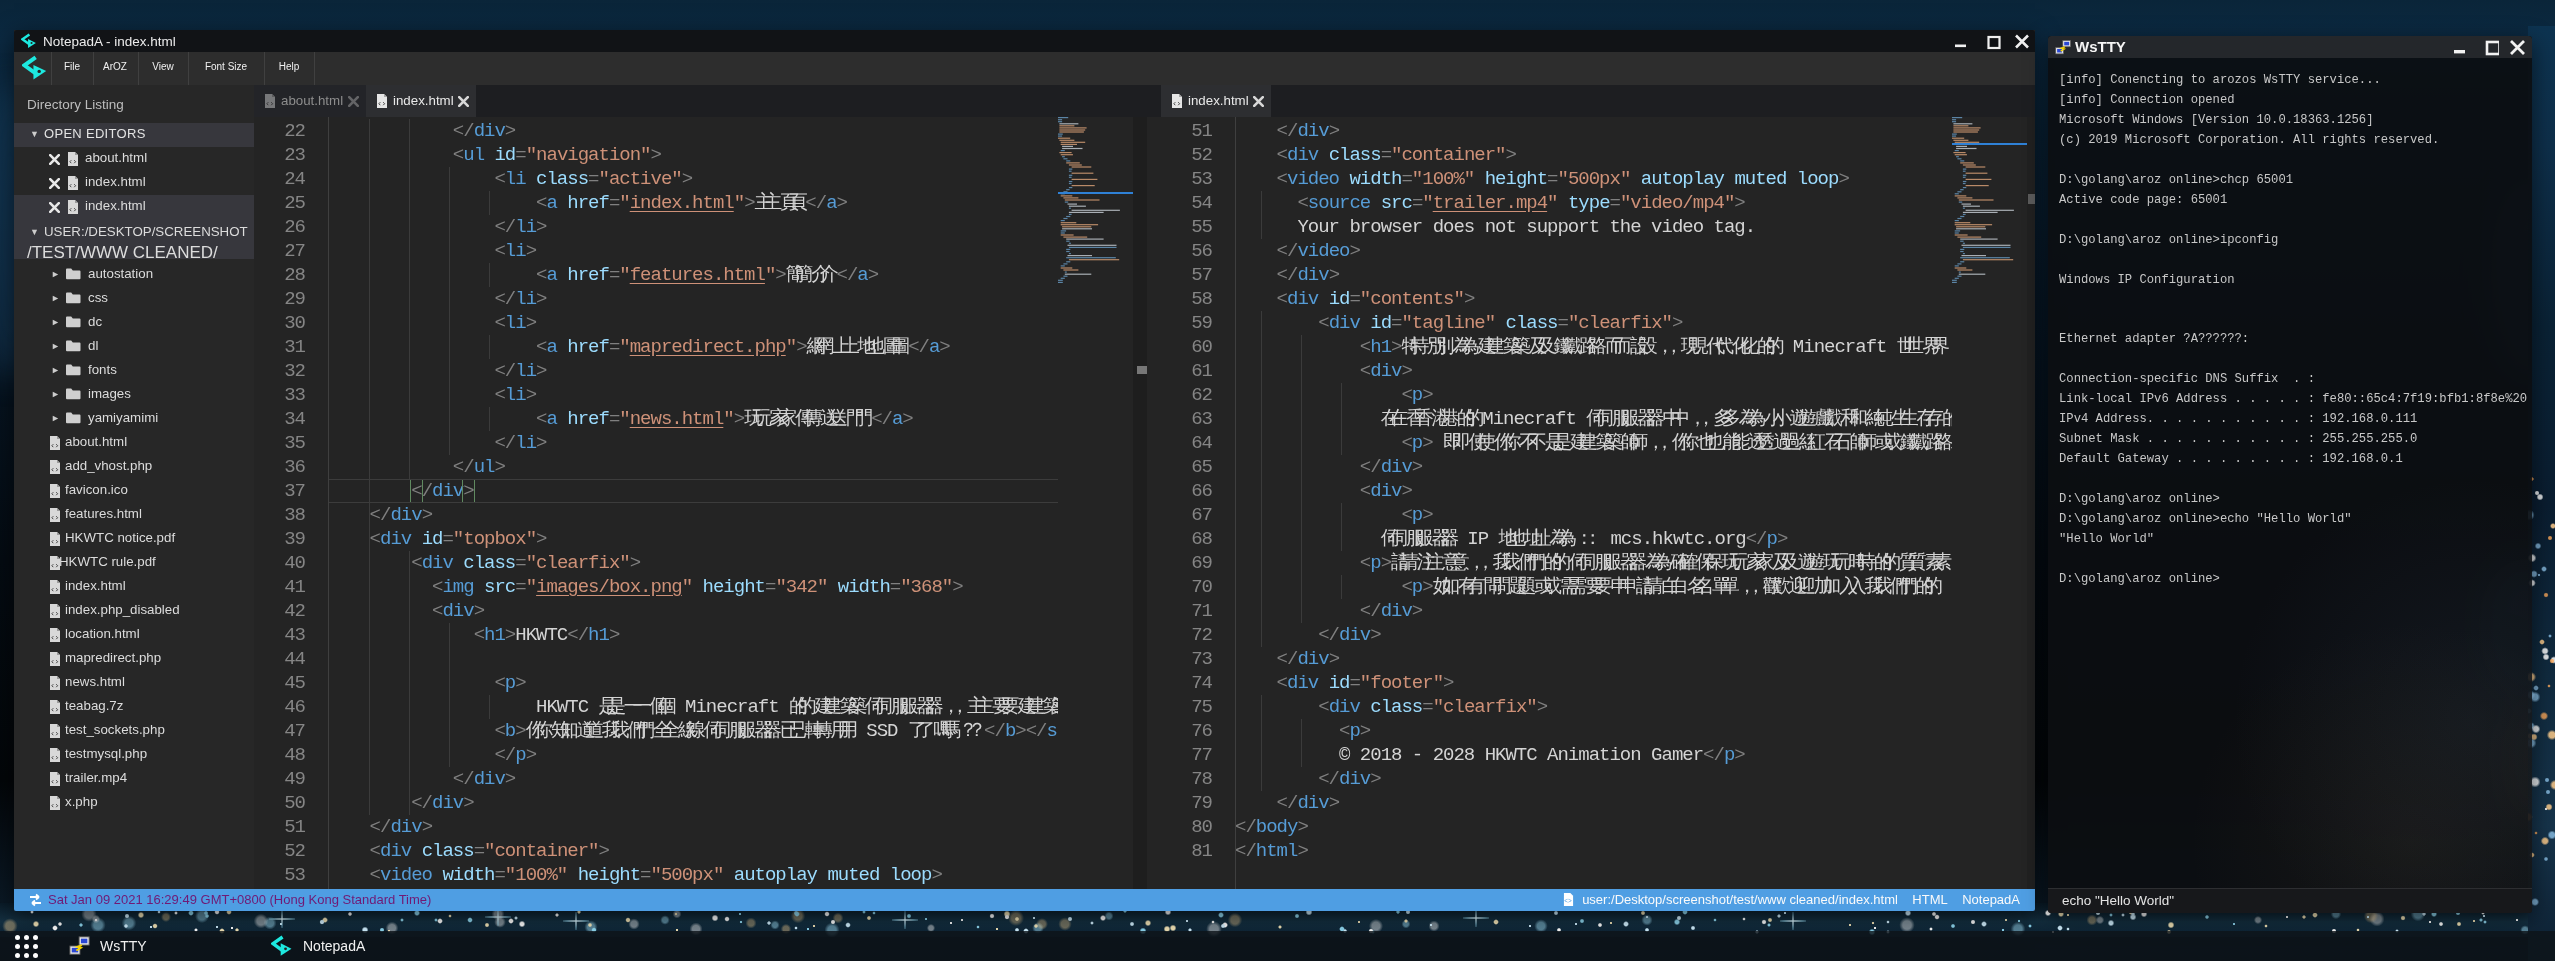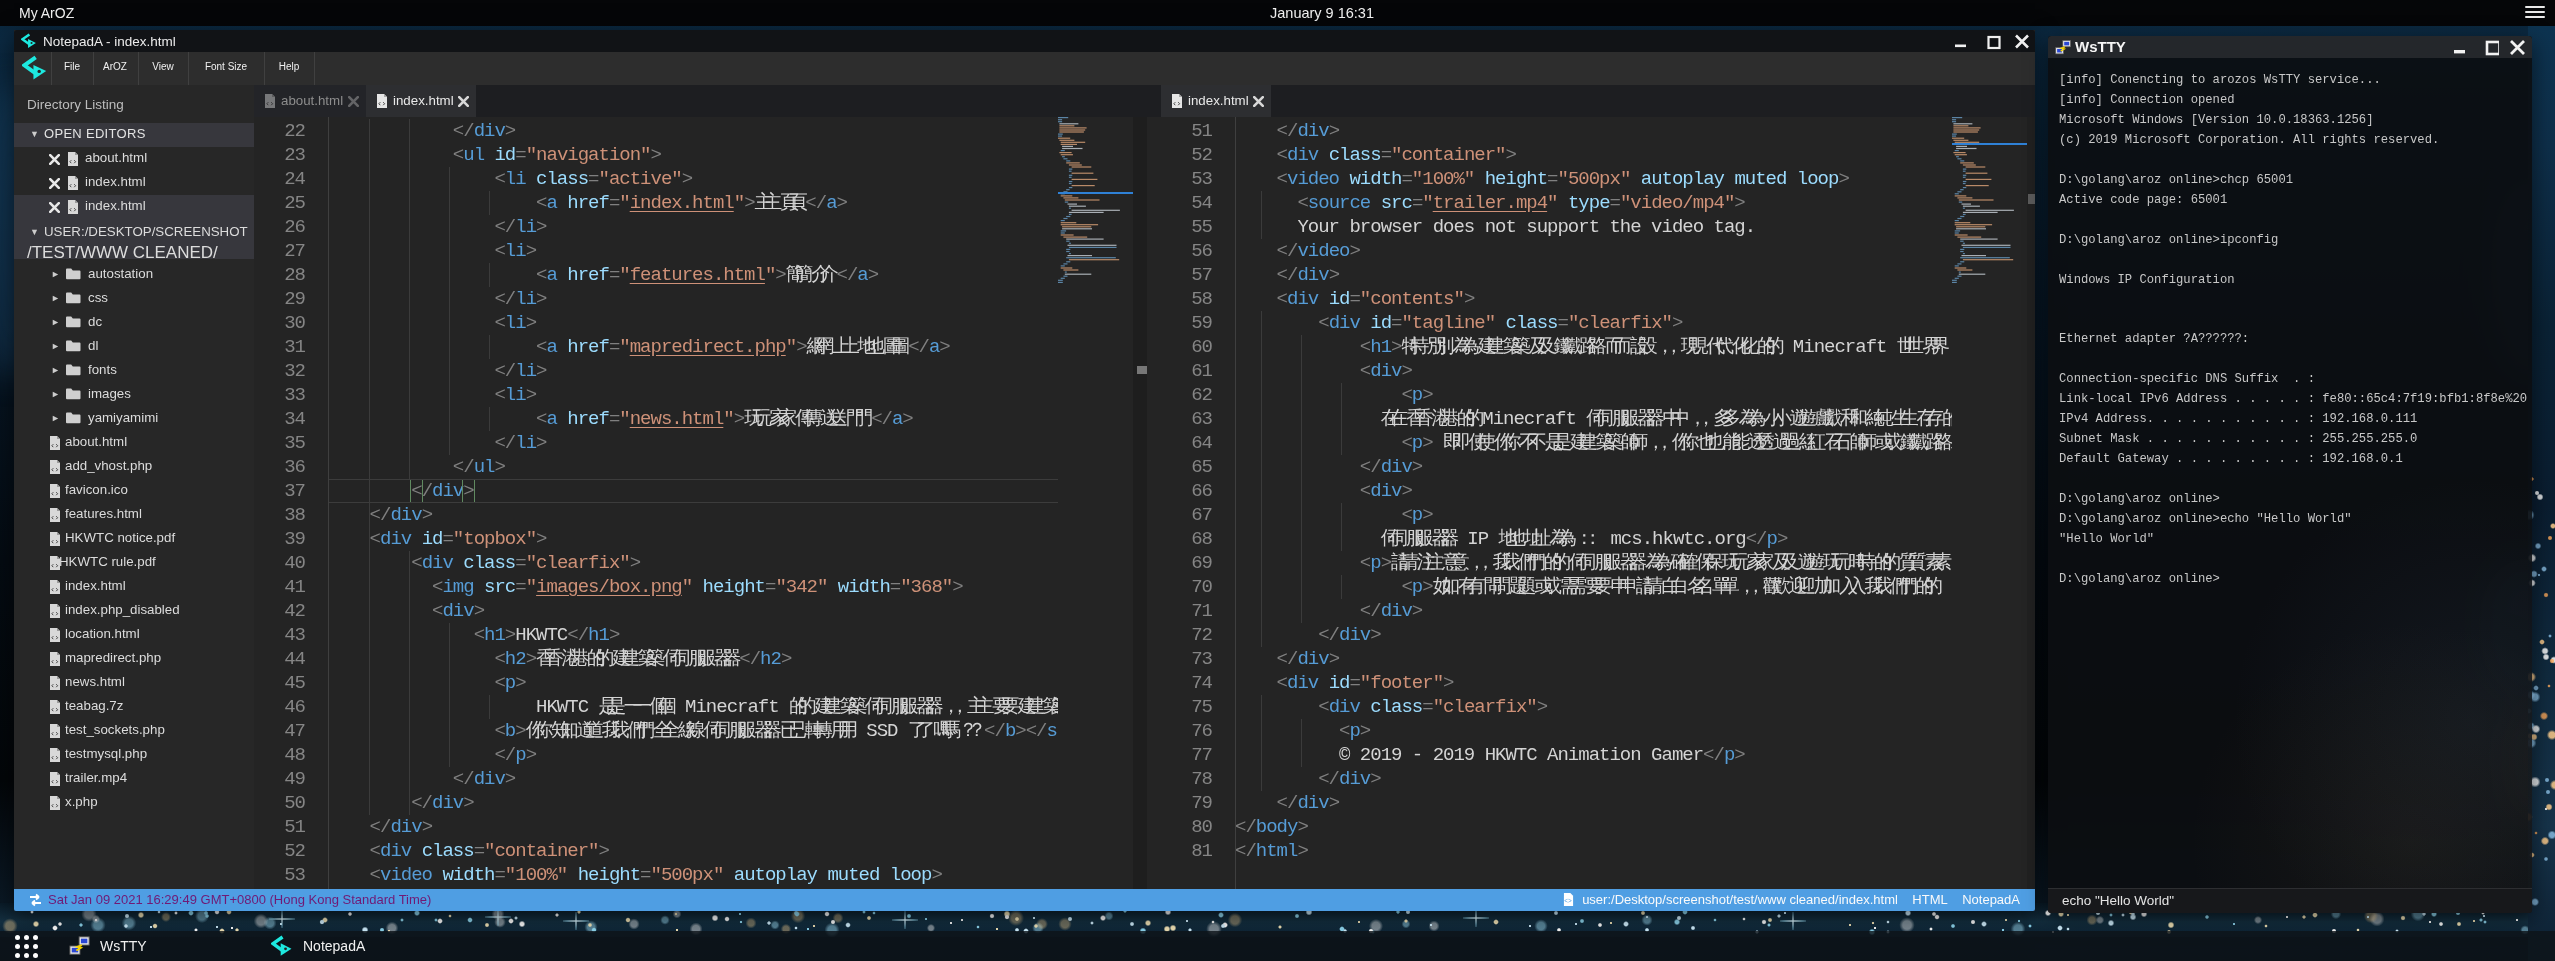--- a/index.html
+++ b/index.html
@@ -96,29 +96,20 @@
   <div class="blob" style="left:-20px;top:80px;width:60px;height:300px;background:rgba(30,80,120,.4)"></div>
 </div>
 <div class="band"></div>
 <div class="flare" style="left:282px;top:919px"></div>
     <div class="flare" style="left:498px;top:917px"></div>
     <div class="flare" style="left:576px;top:921px"></div>
     <div class="flare" style="left:905px;top:920px"></div>
     <div class="flare" style="left:1476px;top:918px"></div>
     <div class="flare" style="left:1793px;top:921px"></div>
 <div class="rcol"></div>
-<div class="topbar">
-      <span class="l">My ArOZ</span>
-      <span class="c">January 9 16:31</span>
-      <div class="burger">
-        <div></div>
-        <div></div>
-        <div></div>
-      </div>
-    </div>
 
 <div id="np" class="win">
   <div class="tbar">
         <svg class="lg" width="16" height="16" viewBox="0 0 20 20">
           <path d="M10.5 1.8 L1.8 7.9 L10.5 14.2" fill="none" stroke="#1de9e0" stroke-width="3.1"></path>
           <path d="M8.8 7.6 L18.6 12.4 L8.8 18.8 Z" fill="#1de9e0"></path>
           <circle cx="13.2" cy="12.6" r="1.3" fill="#242424"></circle>
         </svg>
         <span class="ttl">NotepadA - index.html</span>
     <svg class="wbtn" style="right:61px" width="26" height="22">
@@ -468,21 +459,20 @@
           <div class="cl" style="top:288px"><b class="tx">                    </b><b class="pu">&lt;</b><b class="tg">a</b> <b class="at">href</b><b class="pu">=</b><b class="st">"<u>news.html</u>"</b><b class="pu">&gt;</b><b class="tx"><i class="k">玩家傳送門</i></b><b class="pu">&lt;/</b><b class="tg">a</b><b class="pu">&gt;</b></div>
           <div class="cl" style="top:312px"><b class="tx">                </b><b class="pu">&lt;/</b><b class="tg">li</b><b class="pu">&gt;</b></div>
           <div class="cl" style="top:336px"><b class="tx">            </b><b class="pu">&lt;/</b><b class="tg">ul</b><b class="pu">&gt;</b></div>
           <div class="cl" style="top:360px">        <b class="pu"><i class="bm">&lt;</i>/</b><b class="tg">div</b><b class="pu"><i class="bm">&gt;</i></b></div>
           <div class="cl" style="top:384px"><b class="tx">    </b><b class="pu">&lt;/</b><b class="tg">div</b><b class="pu">&gt;</b></div>
           <div class="cl" style="top:408px"><b class="tx">    </b><b class="pu">&lt;</b><b class="tg">div</b> <b class="at">id</b><b class="pu">=</b><b class="st">"topbox"</b><b class="pu">&gt;</b></div>
           <div class="cl" style="top:432px"><b class="tx">        </b><b class="pu">&lt;</b><b class="tg">div</b> <b class="at">class</b><b class="pu">=</b><b class="st">"clearfix"</b><b class="pu">&gt;</b></div>
           <div class="cl" style="top:456px"><b class="tx">          </b><b class="pu">&lt;</b><b class="tg">img</b> <b class="at">src</b><b class="pu">=</b><b class="st">"<u>images/box.png</u>"</b> <b class="at">height</b><b class="pu">=</b><b class="st">"342"</b> <b class="at">width</b><b class="pu">=</b><b class="st">"368"</b><b class="pu">&gt;</b></div>
           <div class="cl" style="top:480px"><b class="tx">          </b><b class="pu">&lt;</b><b class="tg">div</b><b class="pu">&gt;</b></div>
           <div class="cl" style="top:504px"><b class="tx">              </b><b class="pu">&lt;</b><b class="tg">h1</b><b class="pu">&gt;</b><b class="tx">HKWTC</b><b class="pu">&lt;/</b><b class="tg">h1</b><b class="pu">&gt;</b></div>
-          <div class="cl" style="top:528px"><b class="tx">                </b><b class="pu">&lt;</b><b class="tg">h2</b><b class="pu">&gt;</b><b class="tx"><i class="k">香港的建築伺服器</i></b><b class="pu">&lt;/</b><b class="tg">h2</b><b class="pu">&gt;</b></div>
           <div class="cl" style="top:552px"><b class="tx">                </b><b class="pu">&lt;</b><b class="tg">p</b><b class="pu">&gt;</b></div>
           <div class="cl" style="top:576px"><b class="tx">                    HKWTC <i class="k">是一個</i> Minecraft <i class="k">的建築伺服器，主要建築計劃包括鐵路及其配套，例如</i></b></div>
           <div class="cl" style="top:600px"><b class="tx">                </b><b class="pu">&lt;</b><b class="tg">b</b><b class="pu">&gt;</b><b class="tx"><i class="k">你知道我們全線伺服器已轉用</i> SSD <i class="k">了嗎？</i></b><b class="pu">&lt;/</b><b class="tg">b</b><b class="pu">&gt;</b><b class="pu">&lt;/</b><b class="tg">span</b></div>
           <div class="cl" style="top:624px"><b class="tx">                </b><b class="pu">&lt;/</b><b class="tg">p</b><b class="pu">&gt;</b></div>
           <div class="cl" style="top:648px"><b class="tx">            </b><b class="pu">&lt;/</b><b class="tg">div</b><b class="pu">&gt;</b></div>
           <div class="cl" style="top:672px"><b class="tx">        </b><b class="pu">&lt;/</b><b class="tg">div</b><b class="pu">&gt;</b></div>
           <div class="cl" style="top:696px"><b class="tx">    </b><b class="pu">&lt;/</b><b class="tg">div</b><b class="pu">&gt;</b></div>
           <div class="cl" style="top:720px"><b class="tx">    </b><b class="pu">&lt;</b><b class="tg">div</b> <b class="at">class</b><b class="pu">=</b><b class="st">"container"</b><b class="pu">&gt;</b></div>
           <div class="cl" style="top:744px"><b class="tx">    </b><b class="pu">&lt;</b><b class="tg">video</b> <b class="at">width</b><b class="pu">=</b><b class="st">"100%"</b> <b class="at">height</b><b class="pu">=</b><b class="st">"500px"</b> <b class="at">autoplay</b> <b class="at">muted</b> <b class="at">loop</b><b class="pu">&gt;</b></div>
         </div>
@@ -640,21 +630,21 @@
           <div class="cl" style="top:384px"><b class="tx">                </b><b class="pu">&lt;</b><b class="tg">p</b><b class="pu">&gt;</b></div>
           <div class="cl" style="top:408px"><b class="tx">              <i class="k">伺服器</i> IP <i class="k">地址為：</i> mcs.hkwtc.org</b><b class="pu">&lt;/</b><b class="tg">p</b><b class="pu">&gt;</b></div>
           <div class="cl" style="top:432px"><b class="tx">            </b><b class="pu">&lt;</b><b class="tg">p</b><b class="pu">&gt;</b><b class="tx"><i class="k">請注意，我們的伺服器為確保玩家及遊玩時的質素，我們對的服務開啟了白名單</i></b></div>
           <div class="cl" style="top:456px">                <b class="pu">&lt;</b><b class="tg">p</b><b class="pu">&gt;</b><b class="tx"><i class="k">如有問題或需要申請白名單，歡迎加入我們的</i> </b><b class="pu">&lt;</b> </div>
           <div class="cl" style="top:480px"><b class="tx">            </b><b class="pu">&lt;/</b><b class="tg">div</b><b class="pu">&gt;</b></div>
           <div class="cl" style="top:504px"><b class="tx">        </b><b class="pu">&lt;/</b><b class="tg">div</b><b class="pu">&gt;</b></div>
           <div class="cl" style="top:528px"><b class="tx">    </b><b class="pu">&lt;/</b><b class="tg">div</b><b class="pu">&gt;</b></div>
           <div class="cl" style="top:552px"><b class="tx">    </b><b class="pu">&lt;</b><b class="tg">div</b> <b class="at">id</b><b class="pu">=</b><b class="st">"footer"</b><b class="pu">&gt;</b></div>
           <div class="cl" style="top:576px"><b class="tx">        </b><b class="pu">&lt;</b><b class="tg">div</b> <b class="at">class</b><b class="pu">=</b><b class="st">"clearfix"</b><b class="pu">&gt;</b></div>
           <div class="cl" style="top:600px"><b class="tx">          </b><b class="pu">&lt;</b><b class="tg">p</b><b class="pu">&gt;</b></div>
-          <div class="cl" style="top:624px"><b class="tx">          © 2019 - 2019 HKWTC Animation Gamer</b><b class="pu">&lt;/</b><b class="tg">p</b><b class="pu">&gt;</b></div>
+          <div class="cl" style="top:624px"><b class="tx">          © 2018 - 2028 HKWTC Animation Gamer</b><b class="pu">&lt;/</b><b class="tg">p</b><b class="pu">&gt;</b></div>
           <div class="cl" style="top:648px"><b class="tx">        </b><b class="pu">&lt;/</b><b class="tg">div</b><b class="pu">&gt;</b></div>
           <div class="cl" style="top:672px"><b class="tx">    </b><b class="pu">&lt;/</b><b class="tg">div</b><b class="pu">&gt;</b></div>
           <div class="cl" style="top:696px"><b class="pu">&lt;/</b><b class="tg">body</b><b class="pu">&gt;</b></div>
           <div class="cl" style="top:720px"><b class="pu">&lt;/</b><b class="tg">html</b><b class="pu">&gt;</b></div>
         </div>
   </div>
   <div class="ig" style="left:1247px;top:161px;height:48px"></div>
       <div class="ig" style="left:1247px;top:281px;height:336px"></div>
       <div class="ig" style="left:1247px;top:665px;height:96px"></div>
       <div class="ig" style="left:1287px;top:305px;height:288px"></div>

